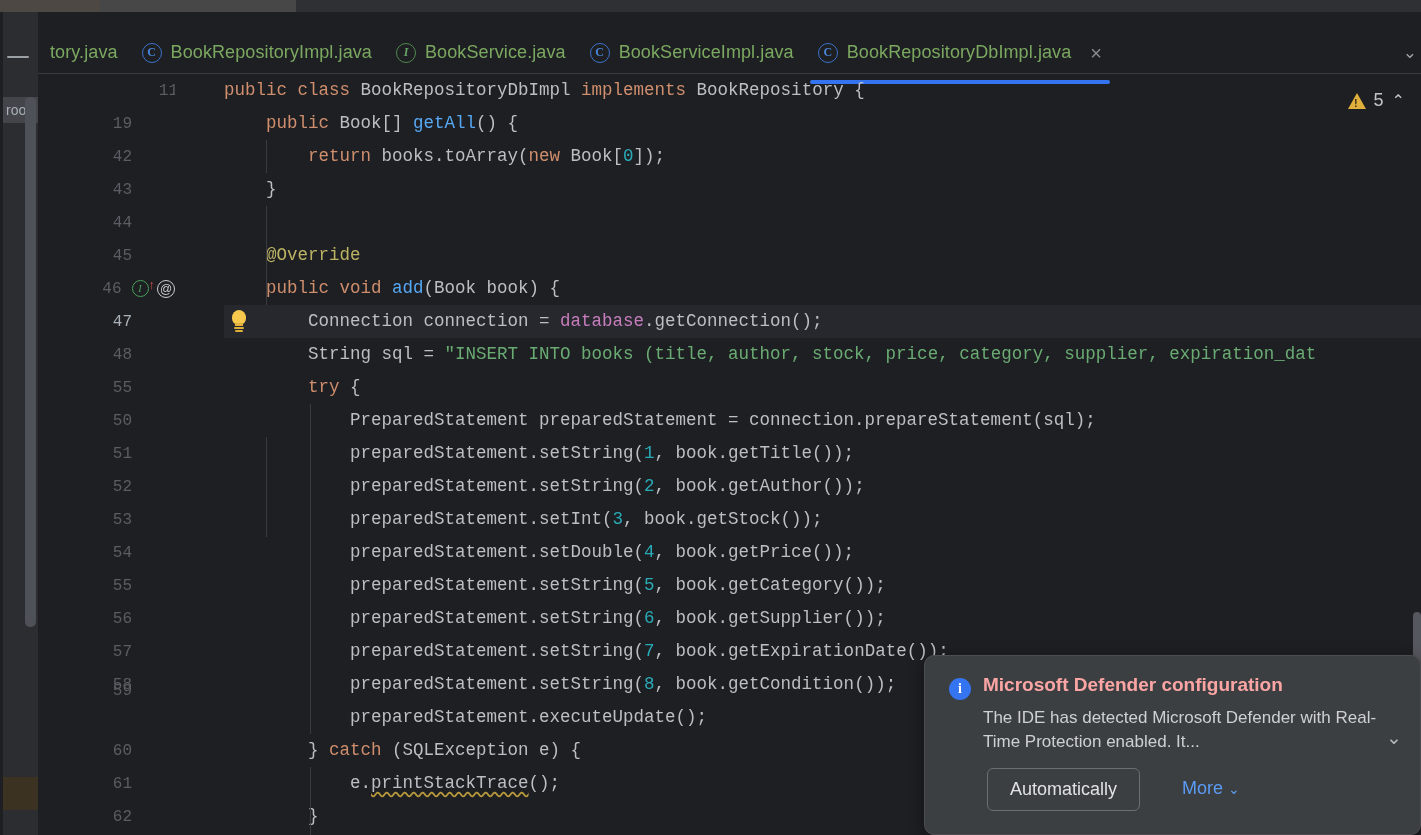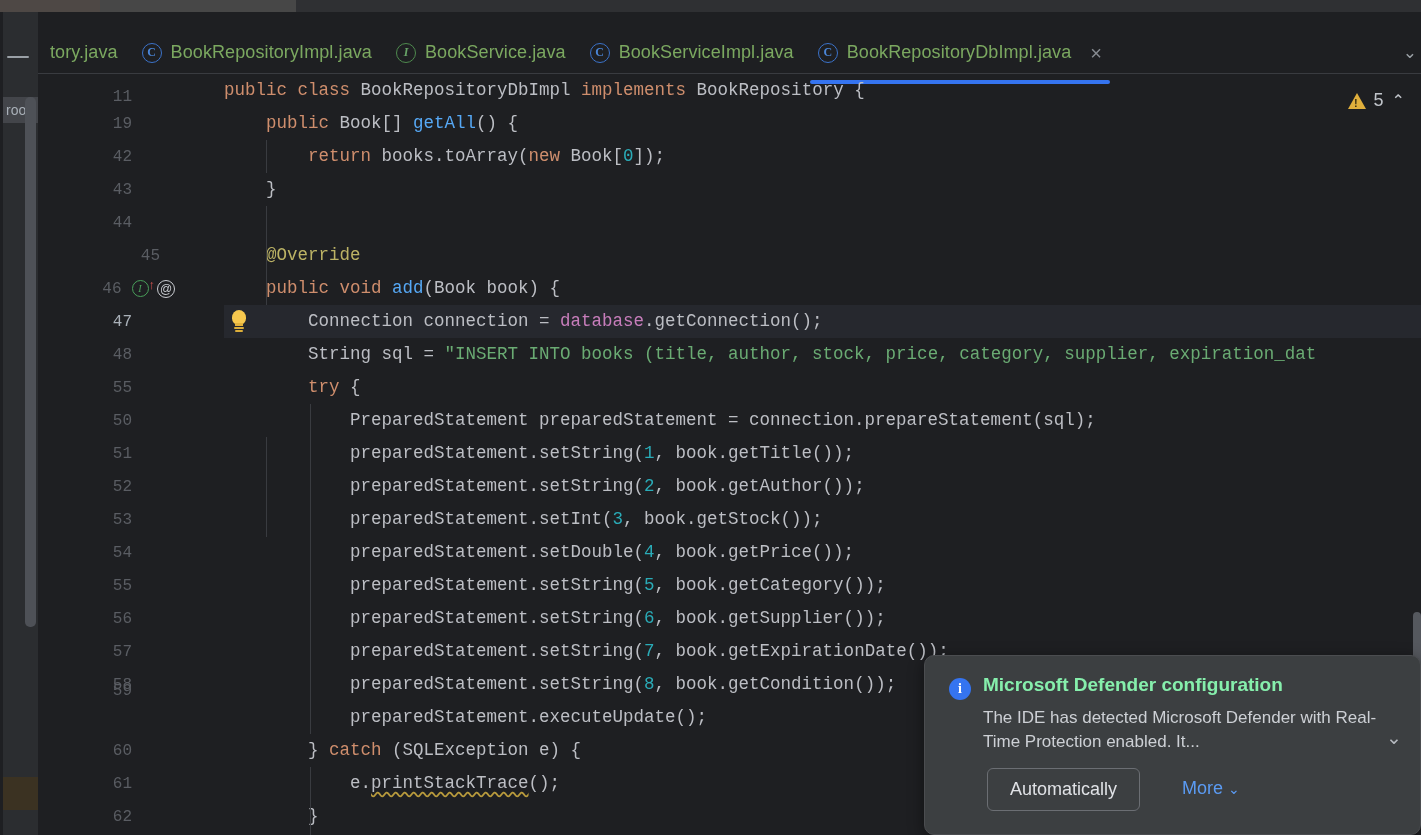--- a/index.html
+++ b/index.html
@@ -131,21 +131,21 @@
     position:absolute; left:924px; top:655px; width:497px; height:180px;
     background:#3c3f41; border:1px solid #4b4d50; border-radius:10px;
     box-shadow:0 4px 16px rgba(0,0,0,.45);
   }
   .notif .infoicon {
     position:absolute; left:24px; top:22px; width:22px; height:22px; border-radius:50%;
     background:#3574f0; color:#fff; font-size:14px; font-weight:bold;
     display:flex; align-items:center; justify-content:center;
     font-family:"Liberation Serif", serif;
   }
-  .notif .ntitle { position:absolute; left:58px; top:18px; font-size:19px; font-weight:bold; color:#86efac; }
+  .notif .ntitle { position:absolute; left:58px; top:18px; font-size:19px; font-weight:bold; color:#fca5a5; }
   .notif .nbody { position:absolute; left:58px; top:50px; width:400px; font-size:17px; color:#cdd0d5; line-height:1.42; }
   .notif .nchev { position:absolute; right:18px; top:70px; color:#b5b9bf; font-size:19px; }
   .notif .nbtn {
     position:absolute; left:62px; top:112px; padding:10px 22px;
     background:#3c3f41; border:1px solid #6b6e73; border-radius:6px;
     color:#e0e2e6; font-size:18px;
   }
   .notif .nmore { position:absolute; left:257px; top:122px; color:#5b9bf3; font-size:18px; }
   .notif .nmore .mchev { color:#5b9bf3; font-size:14px; margin-left:5px; }
 </style>
@@ -199,36 +199,36 @@
       </div>
     <div class="tabbar-border"></div>
 
     <div class="warnbox">
       <div class="wtri"></div>
       <span class="wcount">5</span>
       <span class="wchev">⌃</span>
     </div>
 
     <div class="gutter" id="gutter">
-        <div class="lnrow" style="top: 6px;">
+        <div class="lnrow" style="top: 0px; margin-left: 46px;">
           <span class="lnnum">11</span>
         </div>
         <div class="lnrow" style="top: 33px;">
           <span class="lnnum">19</span>
         </div>
         <div class="lnrow" style="top: 66px;">
           <span class="lnnum">42</span>
         </div>
         <div class="lnrow" style="top: 99px;">
           <span class="lnnum">43</span>
         </div>
         <div class="lnrow" style="top: 132px;">
           <span class="lnnum">44</span>
         </div>
-        <div class="lnrow" style="top: 165px; padding-left: 28px;">
+        <div class="lnrow" style="top: 165px;">
           <span class="lnnum">45</span>
         </div>
         <div class="lnrow" style="top: 198px; justify-content: flex-end;">
           <span class="lnnum">46</span>
           <span class="gmarks">
             <span class="mark-impl">I</span>
             <span class="mark-arrow">↑</span>
             <span class="mark-at">@</span>
           </span>
         </div>

